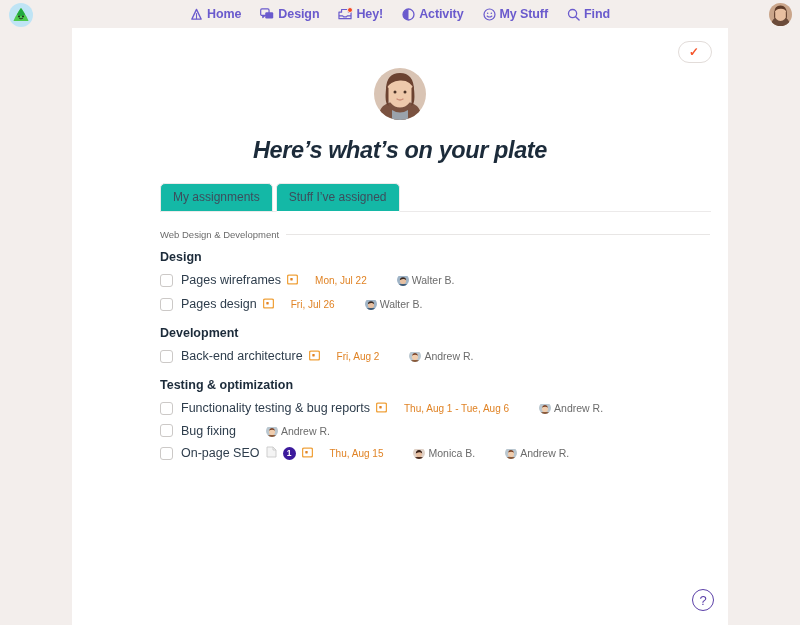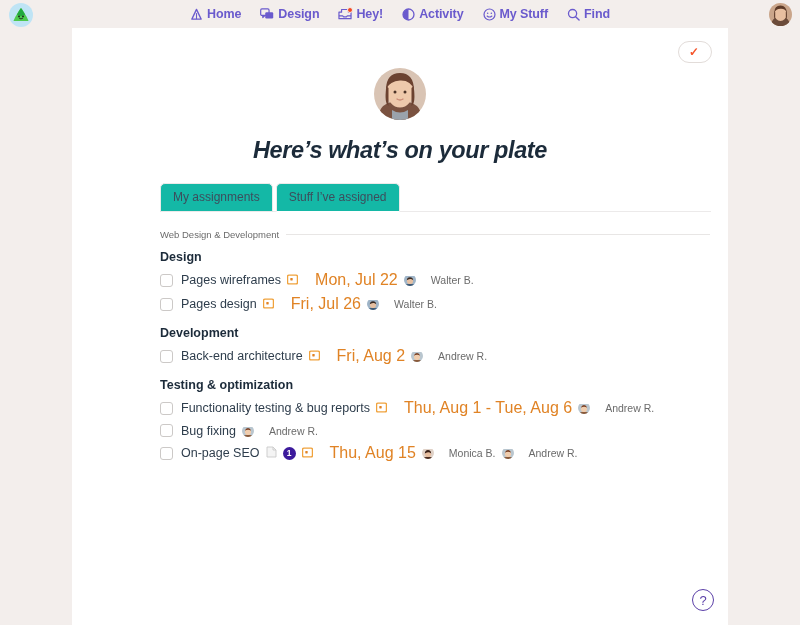--- a/index.html
+++ b/index.html
@@ -166,30 +166,31 @@
     cursor: pointer;
   }
   .todo-title {
     font-size: 12.5px;
     color: #2e3d4c;
     margin-left: 2px;
     white-space: nowrap;
   }
   .cal-ico { flex: none; }
   .date {
-    font-size: 16px;
+    font-size: 10px;
     color: #e08325;
     white-space: nowrap;
     padding-left: 11px;
   }
   .assignee {
     display: flex;
     align-items: flex-start;
-    gap: 15px;
+    gap: 3px;
     white-space: nowrap;
+    margin-left: 24px;
   }
   .assignee .who {
     font-size: 10.5px;
     color: #6b6b6b;
   }
   .mini-avatar {
     width: 12px; height: 12px;
     border-radius: 50%;
     overflow: hidden;
     flex: none;

